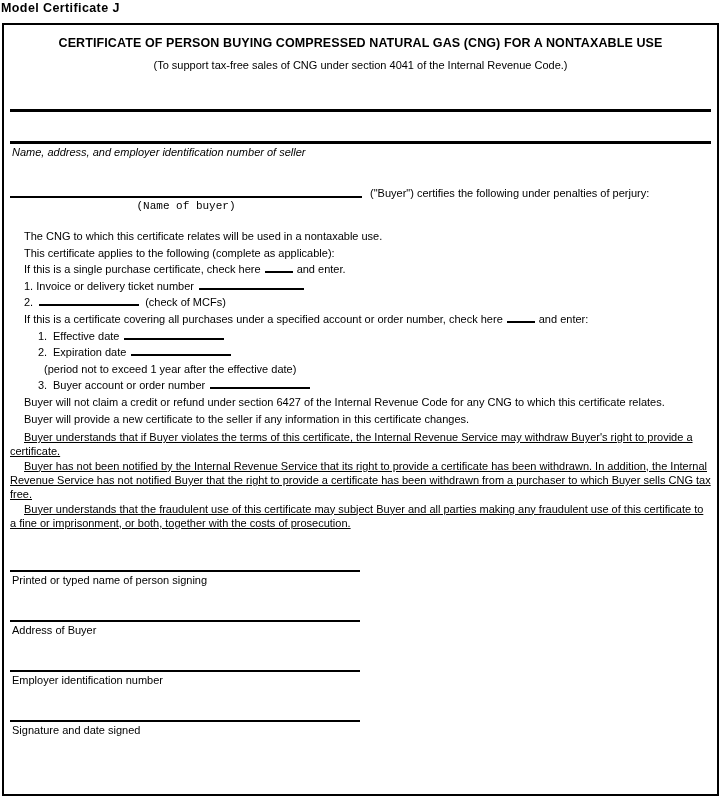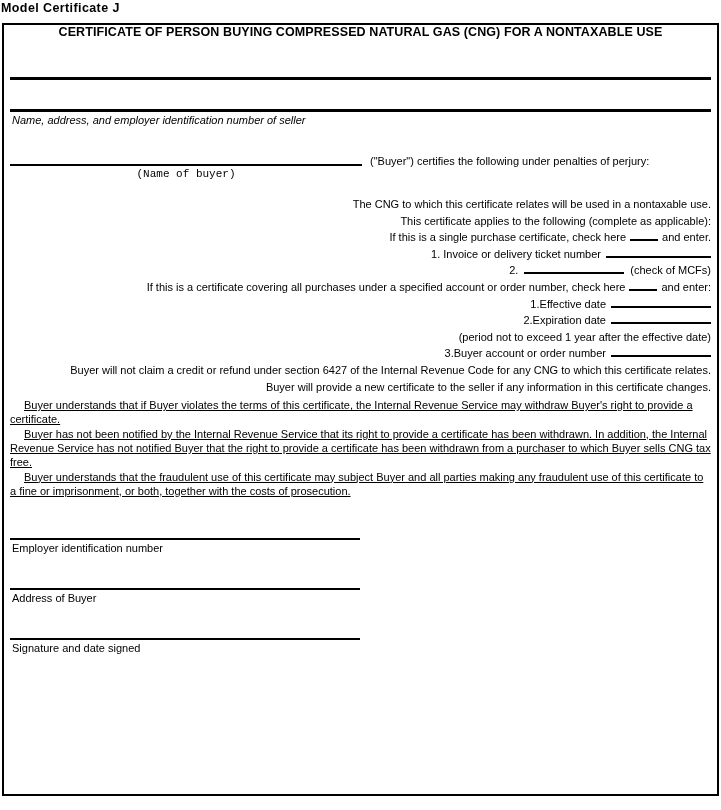--- a/index.html
+++ b/index.html
@@ -16,37 +16,37 @@
   .cert-box {
     box-sizing: border-box;
     margin: 7px 0 0 2px;
     width: 717px; height: 773px;
     border: 2px solid #000;
     padding: 0 6px;
     overflow: hidden;
   }
   .cert-title {
     text-align: center; font-weight: bold; font-size: 12.5px;
-    letter-spacing: 0.1px;
+    margin-top: 11px; letter-spacing: 0.1px;
   }
   .cert-subtitle { text-align: center; font-size: 11px; margin-top: 9px; }
 
   .rule { border: none; border-top: 3px solid #000; margin: 0; height: 0; }
   .rule-1 { margin-top: 38px; }
   .rule-2 { margin-top: 29px; }
   .seller-caption { font-size: 11px; margin-top: 2px; padding-left: 2px; font-style: italic; }
 
   .buyer-row { display: flex; margin-top: 28px; align-items: flex-start; }
   .buyer-left { width: 352px; flex: none; font-family: Liberation Mono, monospace; }
   .buyer-underline { height: 10px; border-bottom: 2px solid #000; }
   .buyer-caption { text-align: center; font-size: 11px; margin-top: 2px; }
   .buyer-right { font-size: 11px; margin-left: 8px; padding-top: 1px; white-space: nowrap; }
 
   .body-list { margin-top: 16px; font-size: 11px; }
-  .bline { line-height: 16.6px; padding-left: 14px; white-space: nowrap; text-align: right; }
+  .bline { line-height: 16.6px; padding-left: 14px; white-space: nowrap; }
   .bline.sub { padding-left: 28px; }
   .bline.note { padding-left: 34px; }
   .subnum { display: inline-block; width: 15px; }
 
   .blank {
     display: inline-block; height: 8px;
     border-bottom: 2px solid #000; vertical-align: baseline;
   }
   .w28  { width: 28px;  margin: 0 4px; }
   .w105 { width: 105px; margin-left: 5px; }
@@ -64,20 +64,21 @@
   .sig-label { font-size: 11px; margin-top: 2px; padding-left: 2px; }
 </style>
 </head>
 <body>
 
 <div class="model-heading">Model Certificate J</div>
 
 <div class="cert-box">
 
   <div class="cert-title">CERTIFICATE OF PERSON BUYING COMPRESSED NATURAL GAS (CNG) FOR A NONTAXABLE USE</div>
+  <div class="cert-subtitle">(To support tax-free sales of CNG under section 4041 of the Internal Revenue Code.)</div>
 
   <div>
     <div class="rule rule-1"></div>
     <div class="rule rule-2"></div>
     <div class="seller-caption">Name, address, and employer identification number of seller</div>
   </div>
 
   <div class="buyer-row">
     <div class="buyer-left">
       <div class="buyer-underline"></div>
@@ -117,25 +118,29 @@
 
   <div class="statements">
     <p>Buyer understands that if Buyer violates the terms of this certificate, the Internal Revenue Service may withdraw Buyer's right to provide a certificate.</p>
     <p>Buyer has not been notified by the Internal Revenue Service that its right to provide a certificate has been withdrawn. In addition, the Internal Revenue Service has not notified Buyer that the right to provide a certificate has been withdrawn from a purchaser to which Buyer sells CNG tax free.</p>
     <p>Buyer understands that the fraudulent use of this certificate may subject Buyer and all parties making any fraudulent use of this certificate to a fine or imprisonment, or both, together with the costs of prosecution.</p>
   </div>
 
   <div class="sig-section">
     <div class="sig-block">
       <div class="sig-line"></div>
-      <div class="sig-label">Employer identification number</div>
+      <div class="sig-label">Printed or typed name of person signing</div>
     </div>
     <div class="sig-block">
       <div class="sig-line"></div>
       <div class="sig-label">Address of Buyer</div>
+    </div>
+    <div class="sig-block">
+      <div class="sig-line"></div>
+      <div class="sig-label">Employer identification number</div>
     </div>
     <div class="sig-block">
       <div class="sig-line"></div>
       <div class="sig-label">Signature and date signed</div>
     </div>
   </div>
 
 </div>
 
 </body></html>

